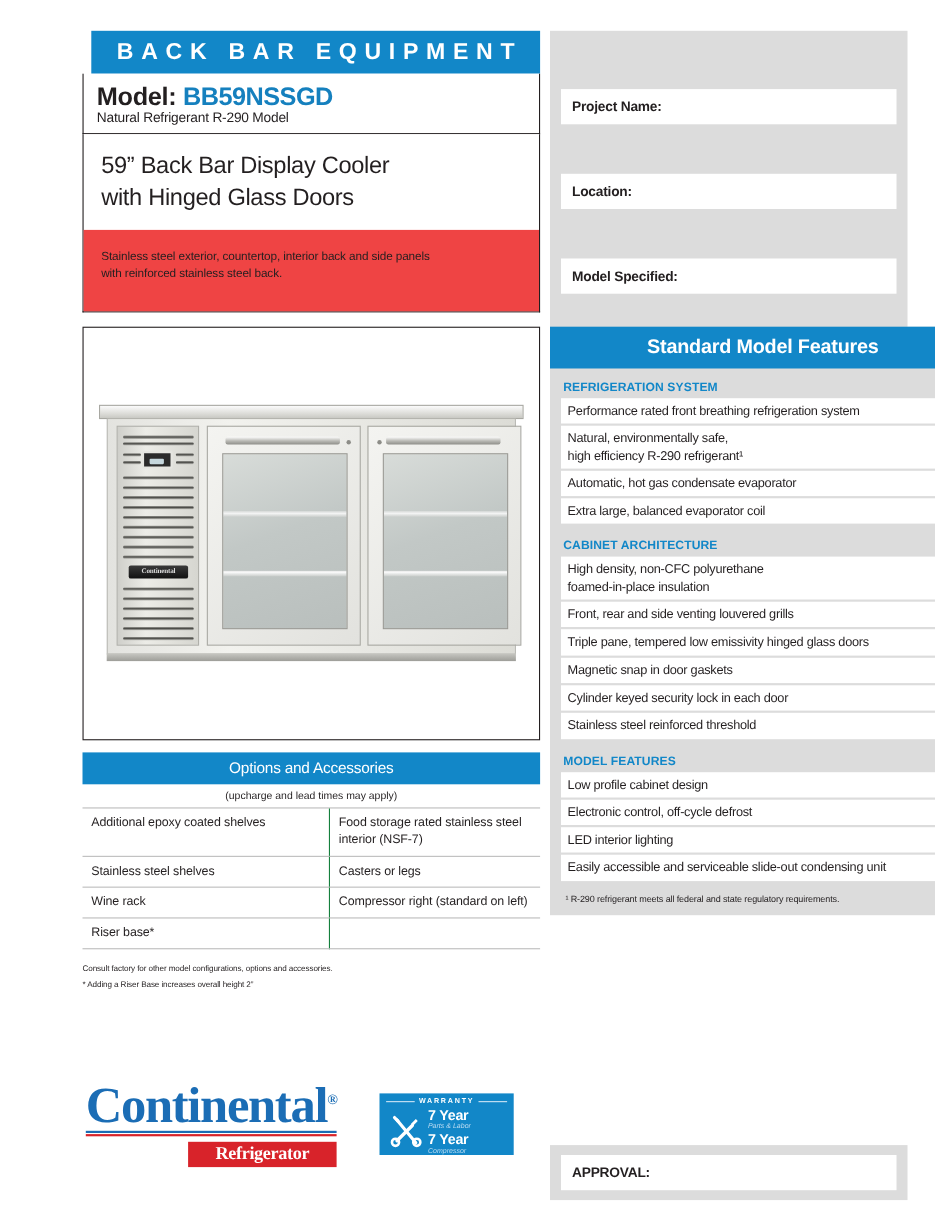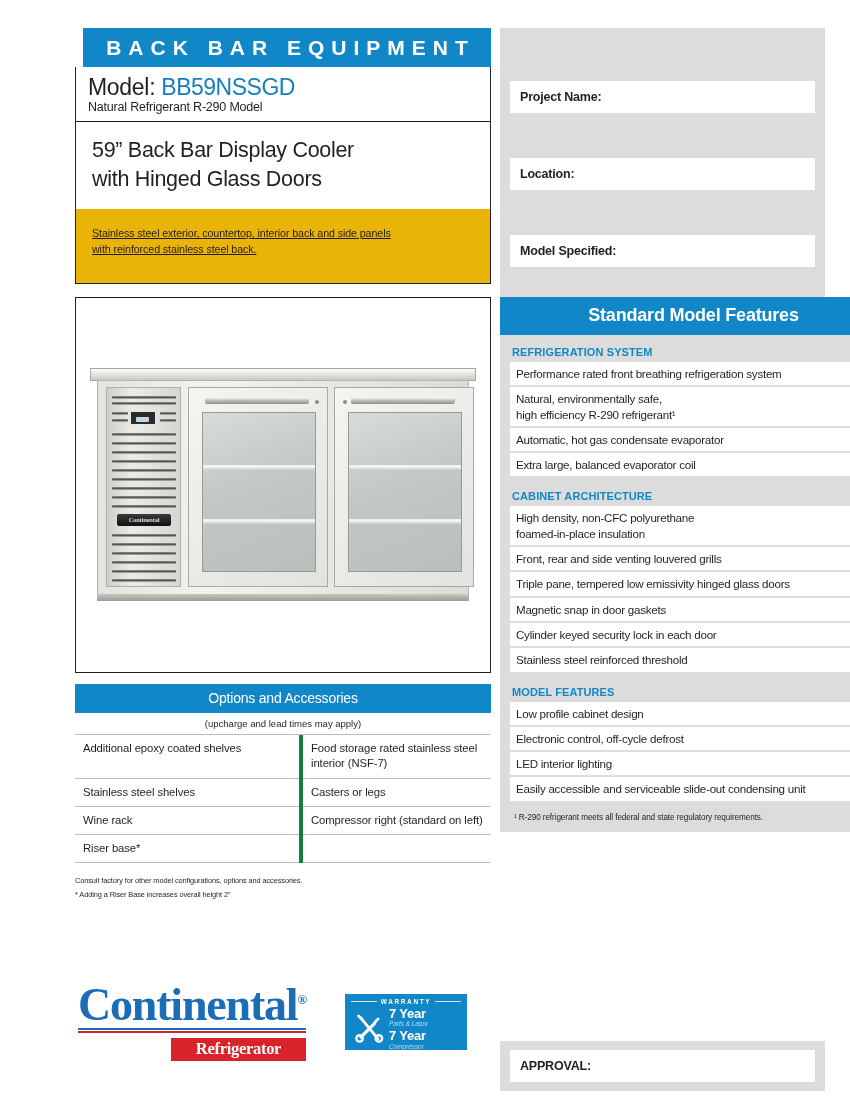--- a/index.html
+++ b/index.html
@@ -36,21 +36,21 @@
   }
 
   .model-box {
     border: 1px solid #231f20;
     border-top: none;
     padding: 8px 12px 7px 12px;
     background: #fff;
   }
   .model-line {
     font-size: 23px;
-    font-weight: normal;
+    font-weight: bold;
     color: #231f20;
     line-height: 1.05;
     letter-spacing: -0.3px;
   }
   .model-line .model-num {
     color: #1580be;
     letter-spacing: -0.5px;
   }
   .model-sub {
     font-size: 12.5px;
@@ -65,27 +65,26 @@
     background: #fff;
   }
   .desc-title {
     font-size: 21.5px;
     color: #231f20;
     padding: 14px 16px 16px 16px;
     line-height: 1.33;
     letter-spacing: -0.3px;
   }
   .desc-note {
-    background: #eab308;
+    background: #ef4444;
     font-size: 10.7px;
     color: #231f20;
     padding: 17px 16px 26px 16px;
     line-height: 1.45;
     letter-spacing: -0.1px;
-    text-decoration: underline;
   }
 
   
   .photo-box {
     position: absolute;
     left: 75px;
     top: 297px;
     width: 414px;
     height: 374px;
     border: 1px solid #231f20;
@@ -242,21 +241,21 @@
   .opt-table td {
     border-bottom: 1px solid #bcbcbc;
     font-size: 11.3px;
     color: #231f20;
     padding: 6px 8px 6px 8px;
     vertical-align: top;
     line-height: 1.35;
     letter-spacing: -0.1px;
   }
   .opt-table td.c1 {
-    border-right: 4px solid #15803d;
+    border-right: 1px solid #15803d;
     width: 50%;
   }
   .opt-foot {
     font-size: 7.4px;
     color: #231f20;
     margin-top: 11px;
     line-height: 1.9;
     letter-spacing: -0.1px;
   }
 

